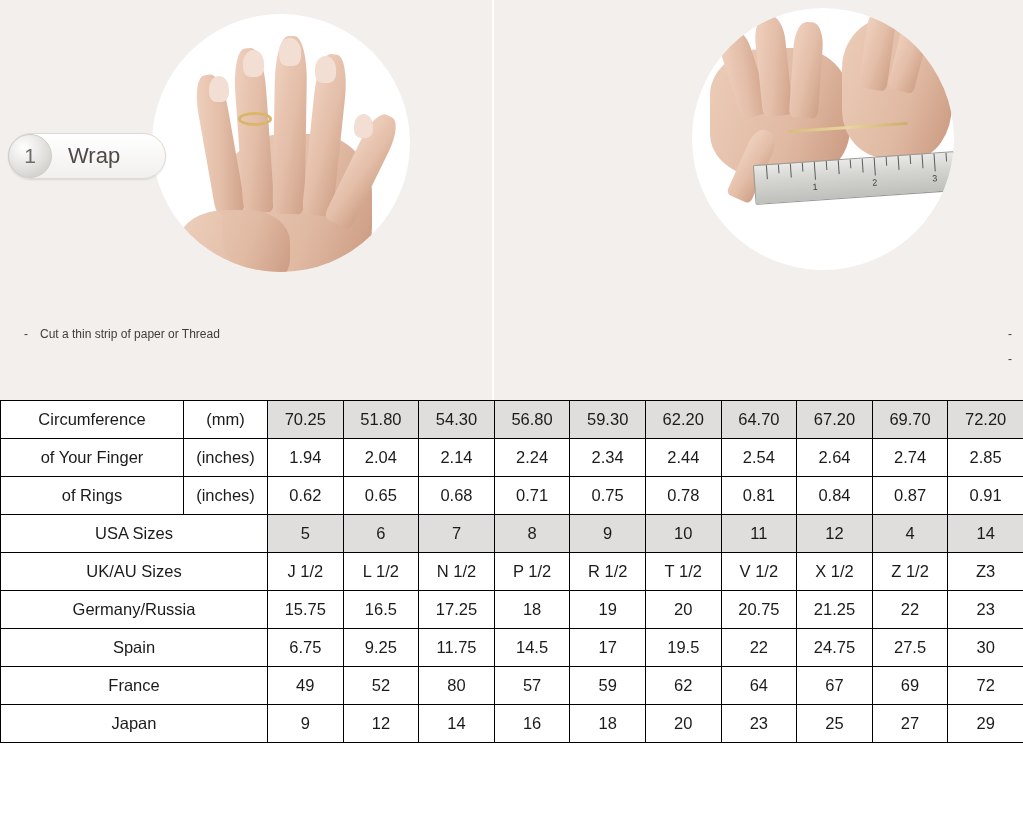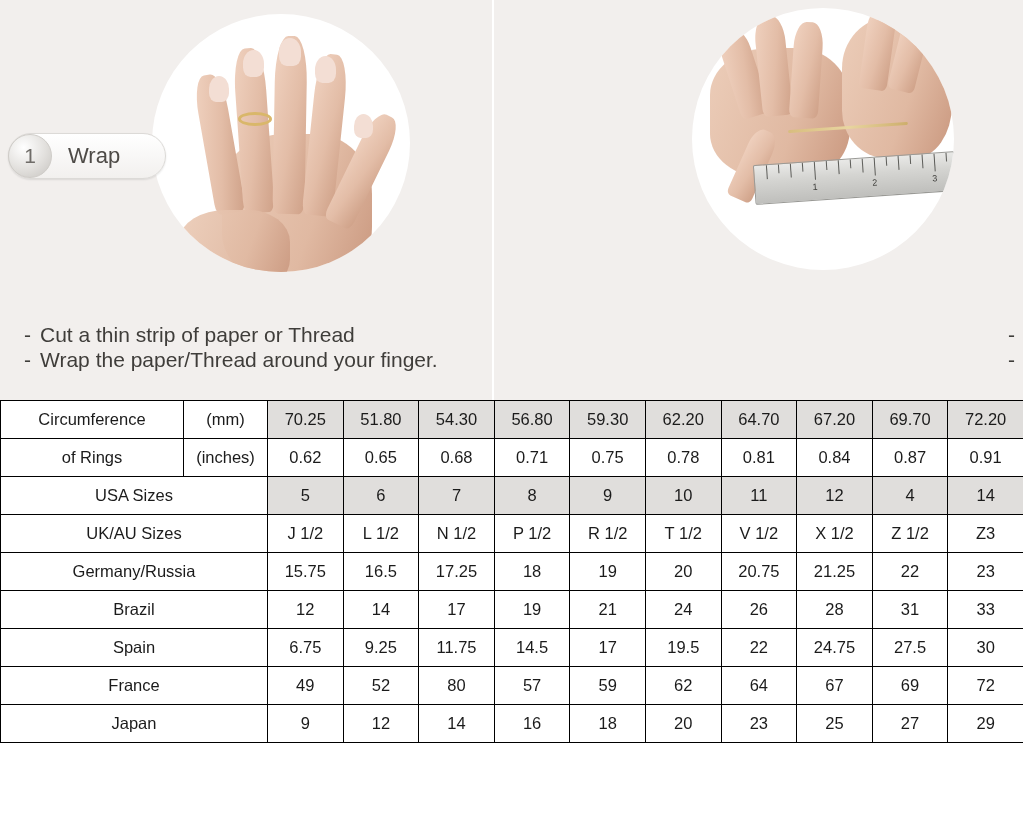--- a/index.html
+++ b/index.html
@@ -131,21 +131,21 @@
   .step-label {
     margin-left: 16px;
     font-size: 22px;
     color: #4e4b47;
     font-family: "Liberation Sans", sans-serif;
   }
 
   
   .bullets {
     position: absolute;
-    font-size: 21px;
+    font-size: 12px;
     color: #3f3d3a;
     line-height: 25px;
     font-family: "Liberation Sans", sans-serif;
   }
   .bullets.left { left: 24px; top: 322px; }
   .bullets.right { left: 514px; top: 322px; }
   .bullets div { white-space: nowrap; }
   .bullets .dash { display: inline-block; width: 16px; }
 
   
@@ -221,21 +221,20 @@
         </div>
       </div>
 
       <div class="step-badge left">
         <div class="step-circle">1</div>
         <div class="step-label">Wrap</div>
       </div>
 
       <div class="bullets left">
         <div><span class="dash">-</span><span>Cut a thin strip of paper or Thread</span></div>
-        <div><span class="dash">-</span><span>Wrap the paper/Thread around your finger.</span></div>
       </div>
     </div>
 
     <div class="step-panel right">
 
       <div class="photo-circle right">
         <div class="hand-wrap">
 
           <div class="palm" style="left:18px; top:40px; width:140px; height:130px;"></div>
           <div class="finger" style="left:36px; top:20px; width:30px; height:90px; transform:rotate(-18deg);"></div>
@@ -306,20 +305,34 @@
           <td class="shaded">54.30</td>
           <td class="shaded">56.80</td>
           <td class="shaded">59.30</td>
           <td class="shaded">62.20</td>
           <td class="shaded">64.70</td>
           <td class="shaded">67.20</td>
           <td class="shaded">69.70</td>
           <td class="shaded">72.20</td>
         </tr>
 
+        <tr>
+          <td class="rowlabel">of Your Finger</td>
+          <td class="unit">(inches)</td>
+          <td>1.94</td>
+          <td>2.04</td>
+          <td>2.14</td>
+          <td>2.24</td>
+          <td>2.34</td>
+          <td>2.44</td>
+          <td>2.54</td>
+          <td>2.64</td>
+          <td>2.74</td>
+          <td>2.85</td>
+        </tr>
 
 
         <tr>
           <td class="rowlabel">of Rings</td>
           <td class="unit">(inches)</td>
           <td>0.62</td>
           <td>0.65</td>
           <td>0.68</td>
           <td>0.71</td>
           <td>0.75</td>
@@ -365,33 +378,20 @@
           <td>17.25</td>
           <td>18</td>
           <td>19</td>
           <td>20</td>
           <td>20.75</td>
           <td>21.25</td>
           <td>22</td>
           <td>23</td>
         </tr>
 
-        <tr>
-          <td class="rowlabel-left" colspan="2">Brazil</td>
-          <td>12</td>
-          <td>14</td>
-          <td>17</td>
-          <td>19</td>
-          <td>21</td>
-          <td>24</td>
-          <td>26</td>
-          <td>28</td>
-          <td>31</td>
-          <td>33</td>
-        </tr>
 
         <tr>
           <td class="rowlabel-left" colspan="2">Spain</td>
           <td>6.75</td>
           <td>9.25</td>
           <td>11.75</td>
           <td>14.5</td>
           <td>17</td>
           <td>19.5</td>
           <td>22</td>

